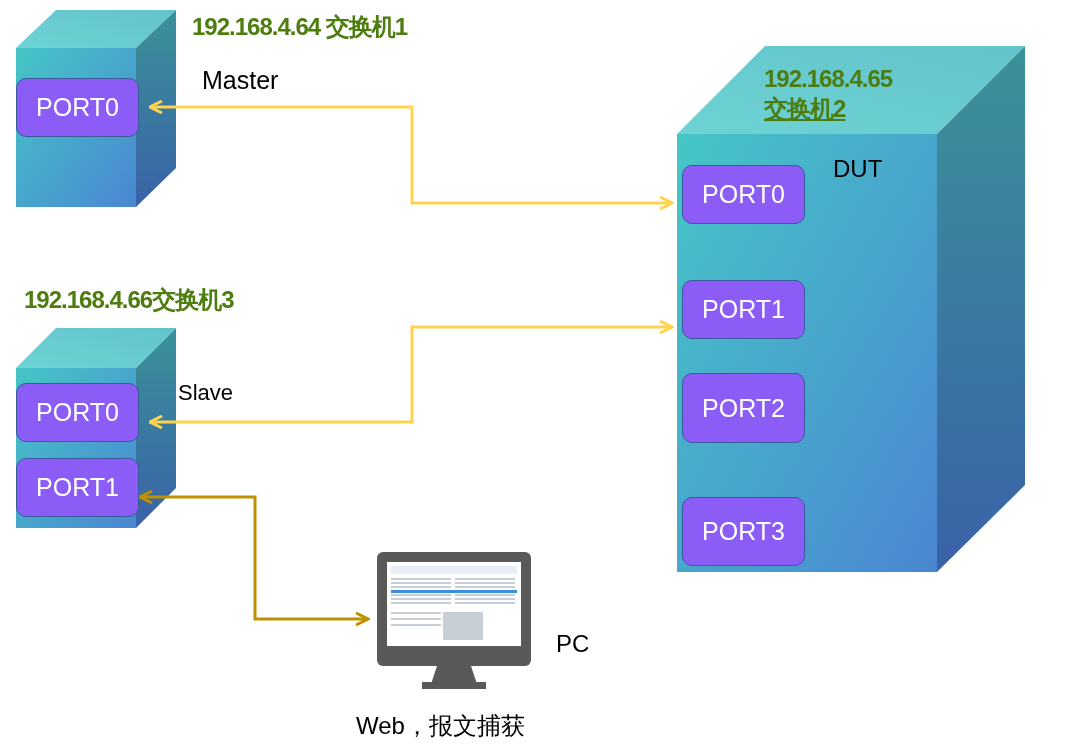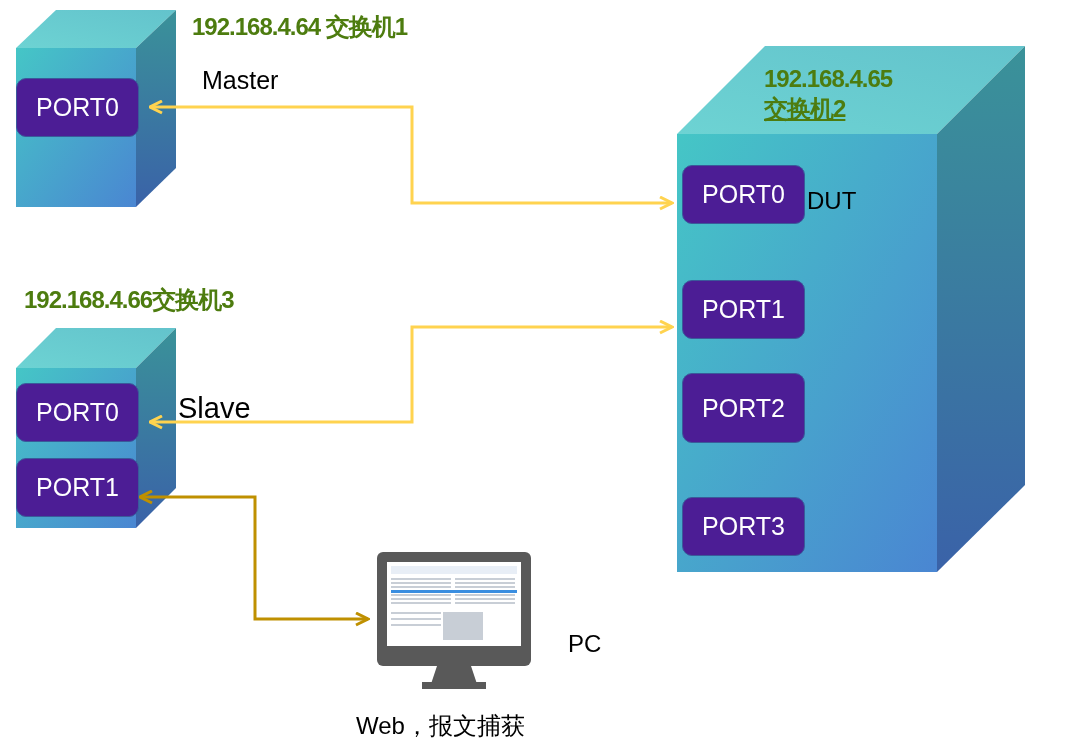--- a/index.html
+++ b/index.html
@@ -2,21 +2,21 @@
 <html><head>
 <meta charset="utf-8">
 <style>
   html, body { margin: 0; padding: 0; background: #ffffff; }
   body { width: 1080px; height: 744px; position: relative; overflow: hidden;
          font-family: "Liberation Sans", "DejaVu Sans", sans-serif; }
   svg.diagram { position: absolute; left: 0; top: 0; }
   .lbl { position: absolute; white-space: nowrap; color: #000; }
   .ip { position: absolute; white-space: nowrap; color: #4d7c0f; font-weight: bold;
         font-size: 24px; letter-spacing: -1px; line-height: 30px; }
-  .port { position: absolute; background: #4c1d95; border: 1.5px solid #3A5A9A;
+  .port { position: absolute; background: #8b5cf6; border: 1.5px solid #3A5A9A;
           border-radius: 10px; color: #fff; font-size: 25px; display: flex;
           align-items: center; justify-content: center; box-sizing: border-box; }
 </style>
 </head>
 <body>
 
 <svg class="diagram" width="1080" height="744" viewBox="0 0 1080 744">
   <defs>
     <linearGradient id="frontGrad" x1="0" y1="0" x2="1" y2="1">
       <stop offset="0" stop-color="#45C6C6"></stop>
@@ -88,25 +88,25 @@
     <rect x="391" y="590" width="126" height="3" fill="#3a8ee0"></rect>
   </g>
 </svg>
 
 <div class="ip" style="left:192px;top:12px;">192.168.4.64 交换机1</div>
 <div class="lbl" style="left:202px;top:66px;font-size:25px;text-align:right;">Master</div>
 <div class="port" style="left:16px;top:78px;width:123px;height:59px;">PORT0</div>
 
 <div class="ip" style="left:764px;top:64px;text-align:right;">192.168.4.65</div>
 <div class="ip" style="left:764px;top:94px;text-decoration:underline;">交换机2</div>
-<div class="lbl" style="left:807px;top:155px;font-size:24px;margin-top:32px;">DUT</div>
+<div class="lbl" style="left:833px;top:155px;font-size:24px;">DUT</div>
 <div class="port" style="left:682px;top:165px;width:123px;height:59px;">PORT0</div>
 <div class="port" style="left:682px;top:280px;width:123px;height:59px;">PORT1</div>
 <div class="port" style="left:682px;top:373px;width:123px;height:70px;">PORT2</div>
-<div class="port" style="left:682px;top:497px;width:123px;height:59px;">PORT3</div>
+<div class="port" style="left:682px;top:497px;width:123px;height:69px;">PORT3</div>
 
 <div class="ip" style="left:24px;top:285px;text-align:center;">192.168.4.66交换机3</div>
-<div class="lbl" style="left:178px;top:392px;font-size:29px;text-align:right;">Slave</div>
+<div class="lbl" style="left:178px;top:380px;font-size:22px;text-align:right;">Slave</div>
 <div class="port" style="left:16px;top:383px;width:123px;height:59px;">PORT0</div>
 <div class="port" style="left:16px;top:458px;width:123px;height:59px;">PORT1</div>
 
-<div class="lbl" style="left:568px;top:630px;font-size:24px;">PC</div>
+<div class="lbl" style="left:556px;top:630px;font-size:24px;">PC</div>
 <div class="lbl" style="left:356px;top:710px;font-size:24px;">Web，报文捕获</div>
 
 </body></html>

